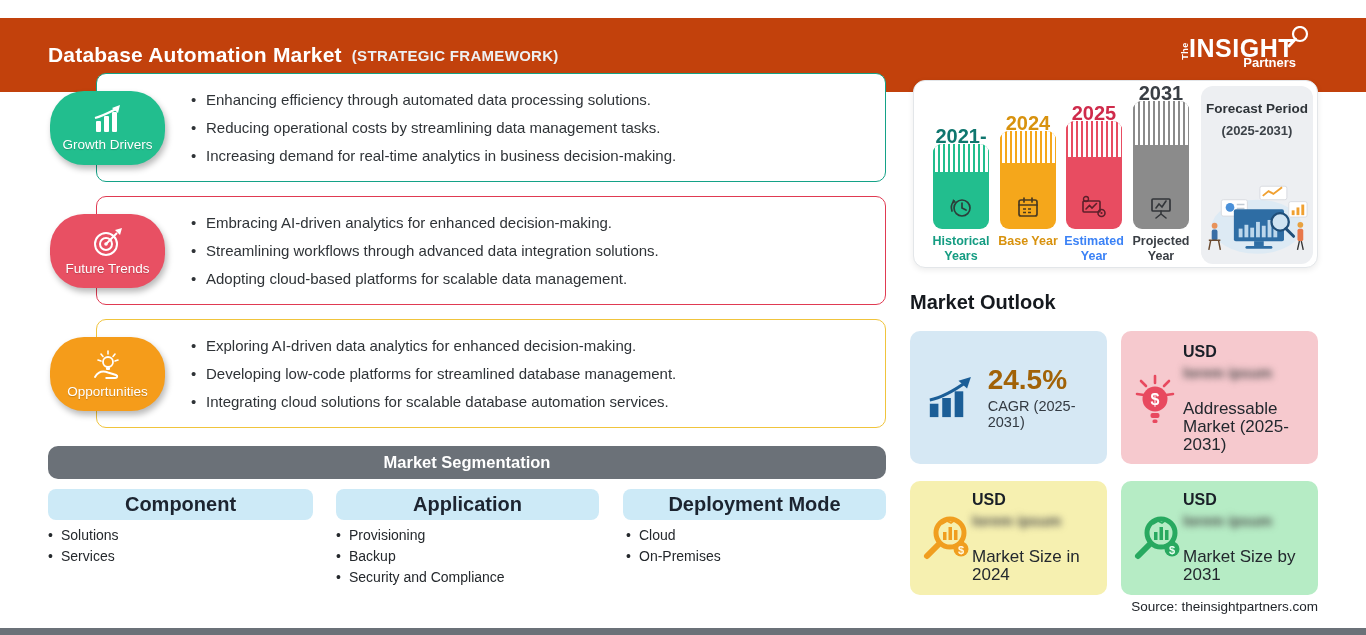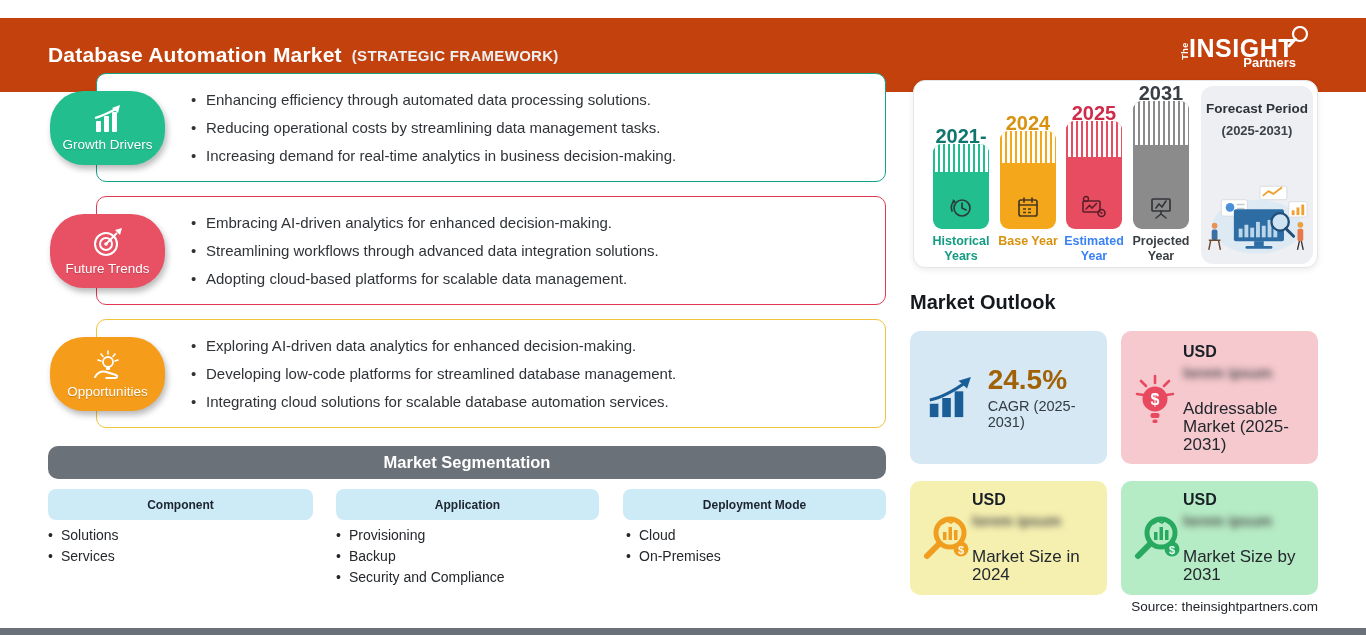--- a/index.html
+++ b/index.html
@@ -37,21 +37,21 @@
   .pill-red    { top:214px; background:#e85063; }
   .pill-orange { top:337px; background:#f59c1a; }
   .pill-label { color:#fff; font-size:13.5px; font-weight:normal; text-shadow:0 1px 1px rgba(0,0,0,.2); }
 
   
   .seg-bar { position:absolute; left:48px; top:446px; width:838px; height:33px; background:#6b7178;
              border-radius:10px; display:flex; align-items:center; justify-content:center; }
   .seg-bar-title { color:#fff; font-size:16.5px; font-weight:bold; }
   .seg-head { position:absolute; top:489px; height:31px; background:#cdeaf7; border-radius:8px;
               display:flex; align-items:center; justify-content:center; }
-  .seg-head span { color:#1c2430; font-size:12px; font-weight:bold; }
+  .seg-head span { color:#1c2430; font-size:20px; font-weight:bold; }
   .seg-head-1 { left:48px;  width:265px; }
   .seg-head-2 { left:336px; width:263px; }
   .seg-head-3 { left:623px; width:263px; }
   .seg-list { position:absolute; top:525px; list-style:none; }
   .seg-list-1 { left:48px; } .seg-list-2 { left:336px; } .seg-list-3 { left:626px; }
   .seg-list li { position:relative; padding-left:13px; font-size:14px; color:#24282c; line-height:21px; }
   .seg-list li::before { content:"•"; position:absolute; left:0; color:#24282c; }
 
   
   .timeline { position:absolute; left:913px; top:80px; width:405px; height:188px; background:#fff;

